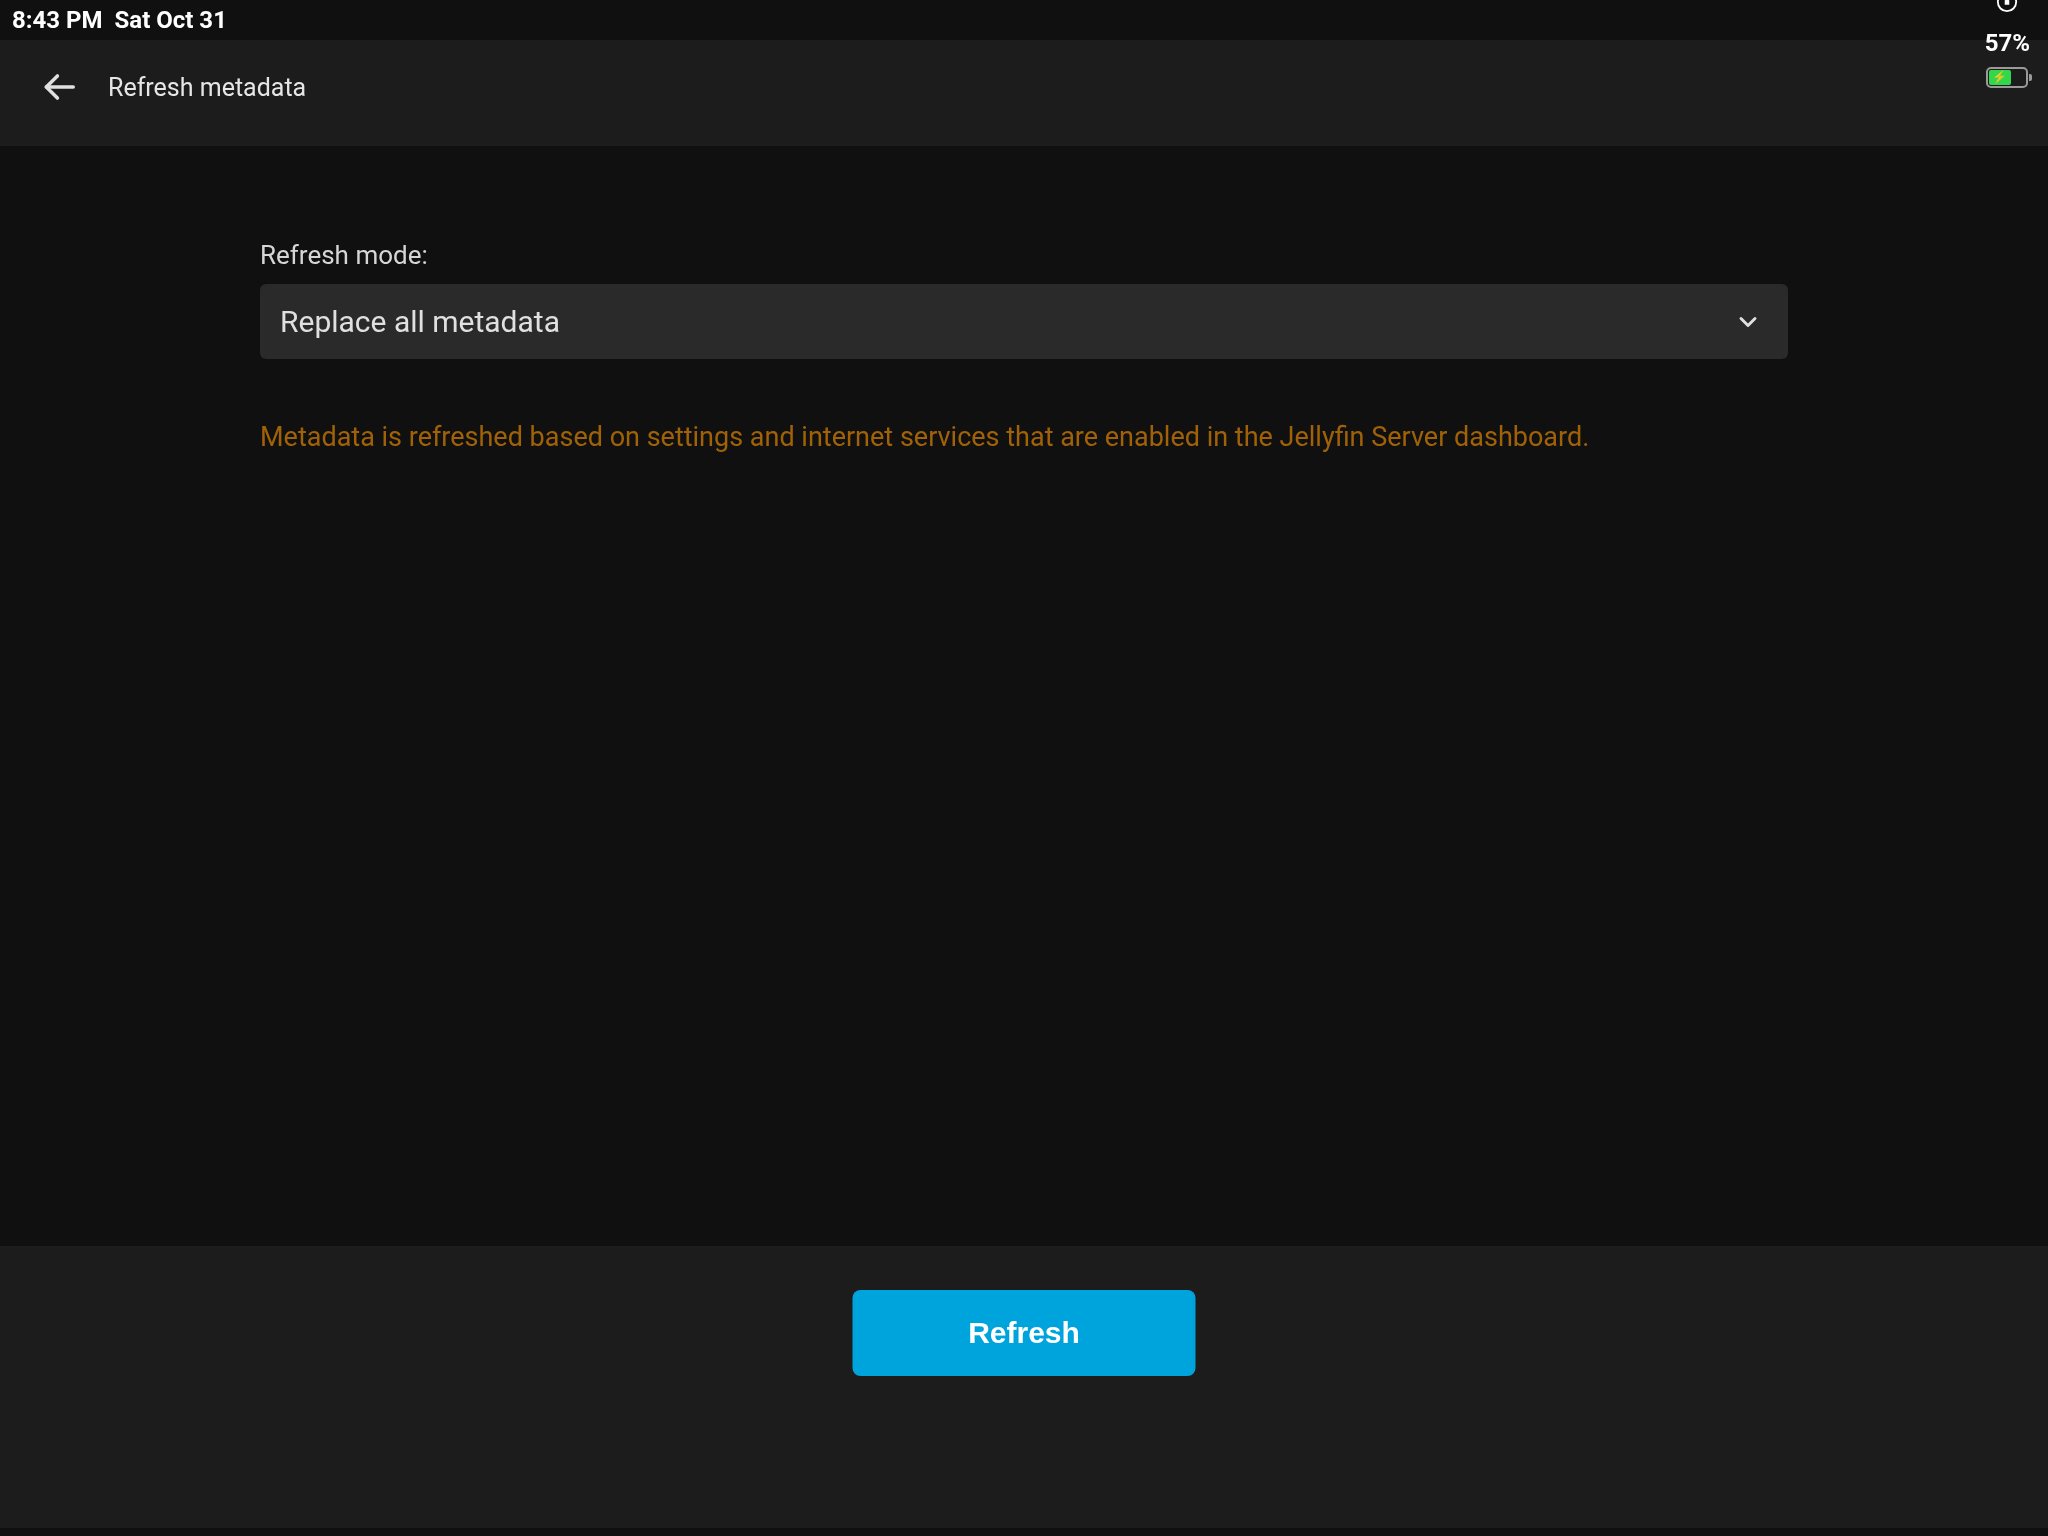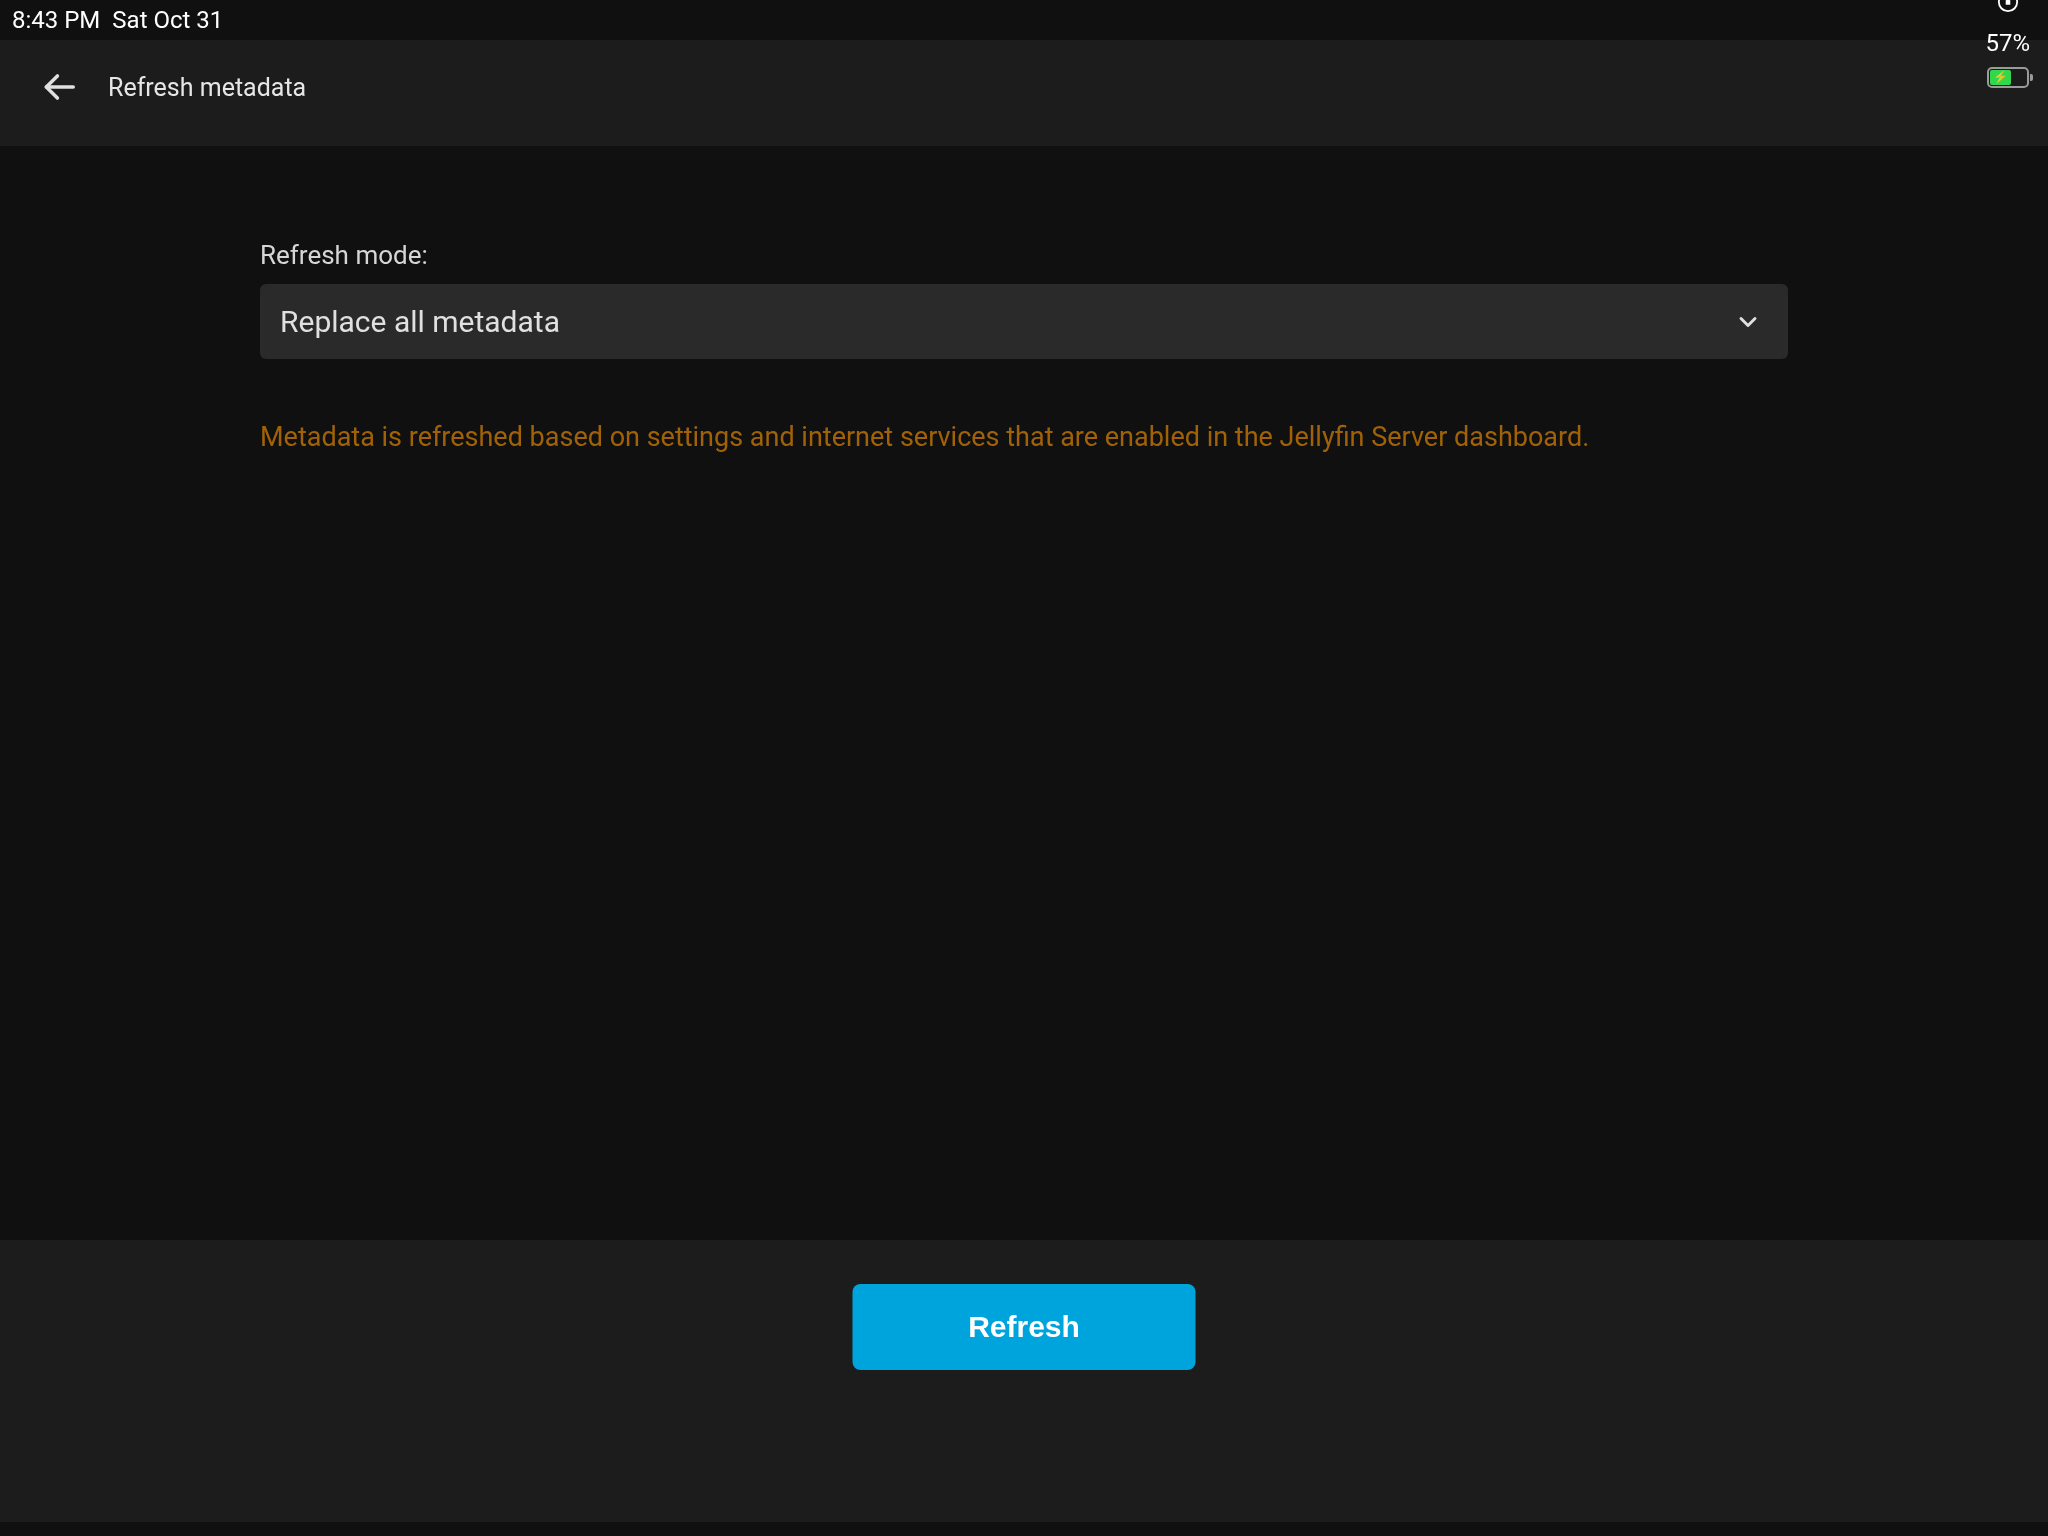--- a/index.html
+++ b/index.html
@@ -17,21 +17,21 @@
       position: relative;
     }
 
     
     .status-bar {
       display: flex;
       justify-content: space-between;
       align-items: center;
       padding: 8px 18px 8px 12px;
       font-size: 24px;
-      font-weight: 400;
+      font-weight: 700;
       color: #ffffff;
       height: 40px;
     }
     .status-left {
       display: flex;
       gap: 12px;
       align-items: center;
     }
     .status-right {
       display: flex;
@@ -154,21 +154,21 @@
 
     .help-text {
       font-size: 27px;
       color: #a16207;
       line-height: 1.4;
     }
 
     
     .bottom {
       position: absolute;
-      bottom: 14px;
+      bottom: 8px;
       left: 0;
       right: 0;
       height: 282px;
       background: #1c1c1c;
     }
     .refresh-button {
       position: absolute;
       top: 44px;
       left: 50%;
       transform: translateX(-50%);

